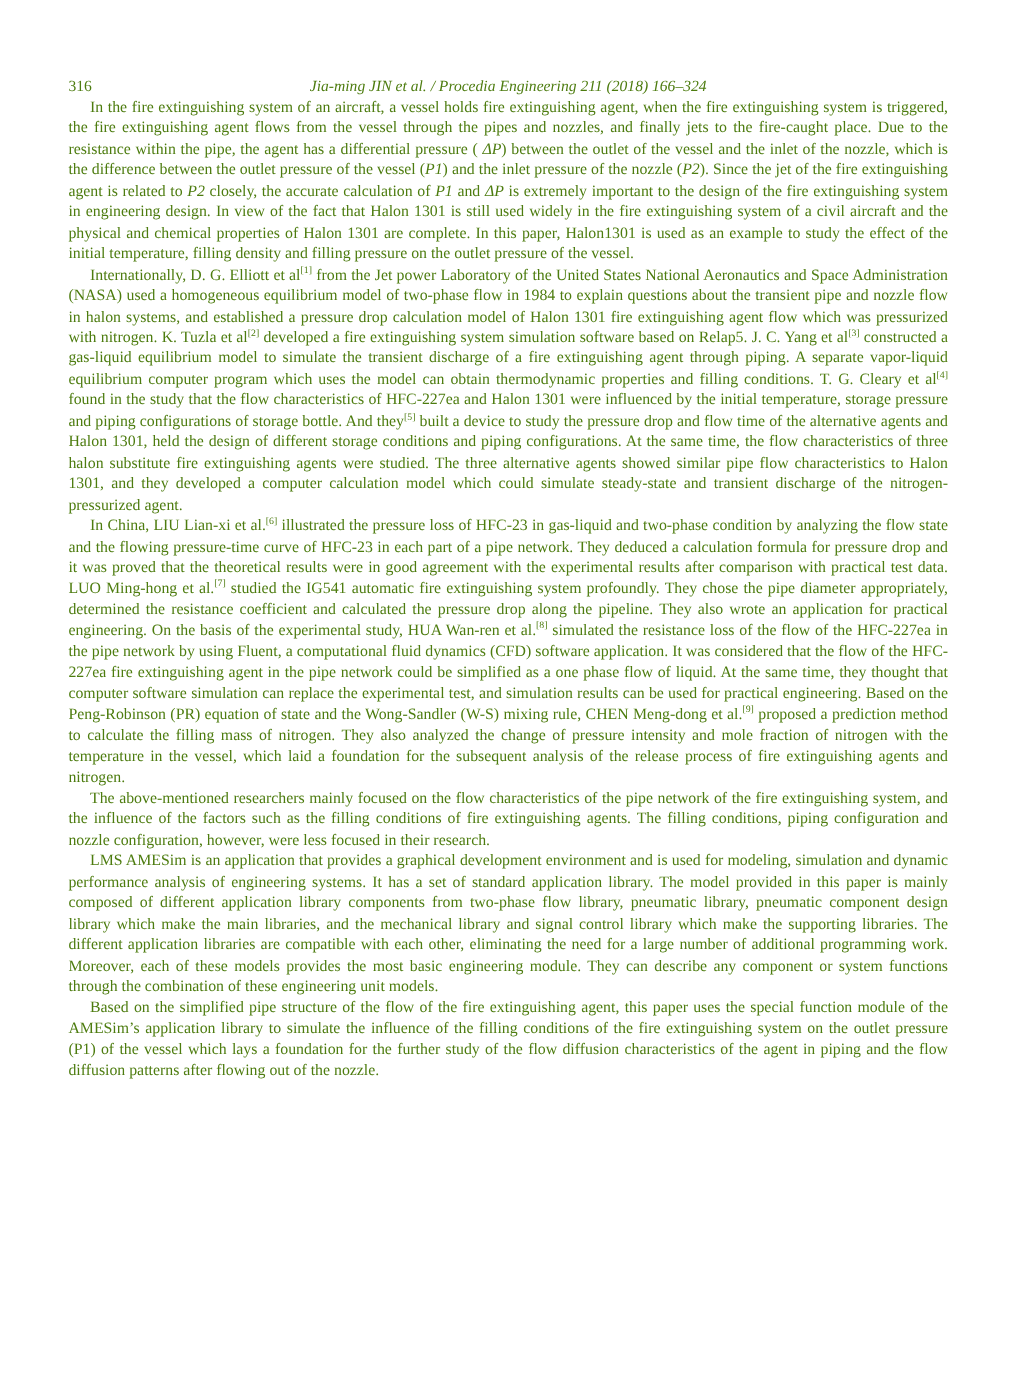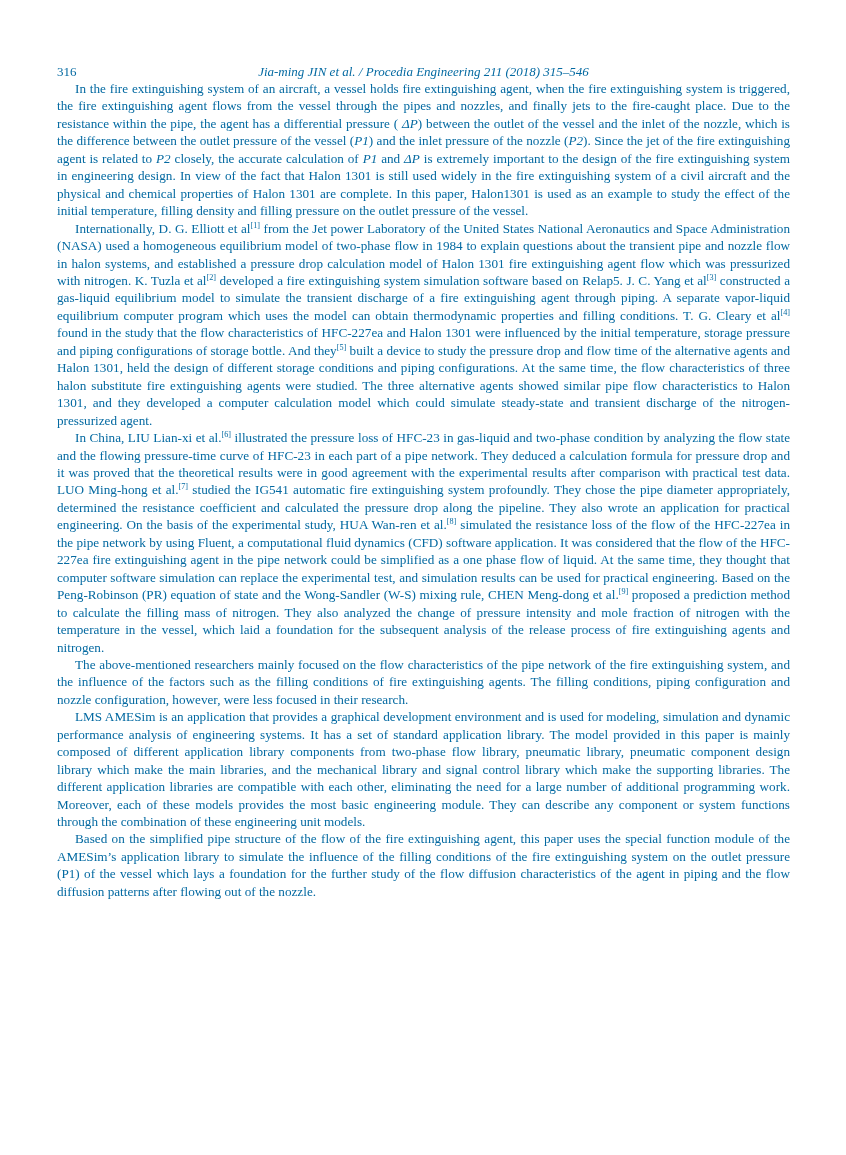--- a/index.html
+++ b/index.html
@@ -7,21 +7,21 @@
     padding: 0;
     background: #ffffff;
   }
   .page {
     position: relative;
     width: 846px;
     height: 1155px;
     background: #ffffff;
     overflow: hidden;
     font-family: "Liberation Serif", "DejaVu Serif", serif;
-    color: #0369a1;
+    color: #4d7c0f;
   }
   .content {
     margin-left: 57px;
     margin-right: 56px;
   }
   .running-head {
     position: relative;
     padding-top: 64px;
     font-size: 13px;
     line-height: 16px;
@@ -57,21 +57,21 @@
     letter-spacing: 0;
   }
 </style>
 </head>
 <body>
 
 <div class="page">
   <div class="content">
     <div class="running-head">
       <span class="page-number">316</span>
-      <div class="running-title">Jia-ming JIN et al. / Procedia Engineering 211 (2018) 315–546</div>
+      <div class="running-title">Jia-ming JIN et al. / Procedia Engineering 211 (2018) 166–324</div>
     </div>
     <div class="article-body">
         <p class="para"><span>In the fire extinguishing system of an aircraft, a vessel holds fire extinguishing agent, when the fire extinguishing system is triggered, the fire extinguishing agent flows from the vessel through the pipes and nozzles, and finally jets to the fire-caught place. Due to the resistance within the pipe, the agent has a differential pressure ( </span><i>ΔP</i><span>) between the outlet of the vessel and the inlet of the nozzle, which is the difference between the outlet pressure of the vessel (</span><i>P1</i><span>) and the inlet pressure of the nozzle (</span><i>P2</i><span>). Since the jet of the fire extinguishing agent is related to </span><i>P2</i><span> closely, the accurate calculation of </span><i>P1</i><span> and </span><i>ΔP</i><span> is extremely important to the design of the fire extinguishing system in engineering design. In view of the fact that Halon 1301 is still used widely in the fire extinguishing system of a civil aircraft and the physical and chemical properties of Halon 1301 are complete. In this paper, Halon1301 is used as an example to study the effect of the initial temperature, filling density and filling pressure on the outlet pressure of the vessel.</span></p>
         <p class="para"><span>Internationally, D. G. Elliott et al</span><sup>[1]</sup><span> from the Jet power Laboratory of the United States National Aeronautics and Space Administration (NASA) used a homogeneous equilibrium model of two-phase flow in 1984 to explain questions about the transient pipe and nozzle flow in halon systems, and established a pressure drop calculation model of Halon 1301 fire extinguishing agent flow which was pressurized with nitrogen. K. Tuzla et al</span><sup>[2]</sup><span> developed a fire extinguishing system simulation software based on Relap5. J. C. Yang et al</span><sup>[3]</sup><span> constructed a gas-liquid equilibrium model to simulate the transient discharge of a fire extinguishing agent through piping. A separate vapor-liquid equilibrium computer program which uses the model can obtain thermodynamic properties and filling conditions. T. G. Cleary et al</span><sup>[4]</sup><span> found in the study that the flow characteristics of HFC-227ea and Halon 1301 were influenced by the initial temperature, storage pressure and piping configurations of storage bottle. And they</span><sup>[5]</sup><span> built a device to study the pressure drop and flow time of the alternative agents and Halon 1301, held the design of different storage conditions and piping configurations. At the same time, the flow characteristics of three halon substitute fire extinguishing agents were studied. The three alternative agents showed similar pipe flow characteristics to Halon 1301, and they developed a computer calculation model which could simulate steady-state and transient discharge of the nitrogen-pressurized agent.</span></p>
         <p class="para"><span>In China, LIU Lian-xi et al.</span><sup>[6]</sup><span> illustrated the pressure loss of HFC-23 in gas-liquid and two-phase condition by analyzing the flow state and the flowing pressure-time curve of HFC-23 in each part of a pipe network. They deduced a calculation formula for pressure drop and it was proved that the theoretical results were in good agreement with the experimental results after comparison with practical test data. LUO Ming-hong et al.</span><sup>[7]</sup><span> studied the IG541 automatic fire extinguishing system profoundly. They chose the pipe diameter appropriately, determined the resistance coefficient and calculated the pressure drop along the pipeline. They also wrote an application for practical engineering. On the basis of the experimental study, HUA Wan-ren et al.</span><sup>[8]</sup><span> simulated the resistance loss of the flow of the HFC-227ea in the pipe network by using Fluent, a computational fluid dynamics (CFD) software application. It was considered that the flow of the HFC-227ea fire extinguishing agent in the pipe network could be simplified as a one phase flow of liquid. At the same time, they thought that computer software simulation can replace the experimental test, and simulation results can be used for practical engineering. Based on the Peng-Robinson (PR) equation of state and the Wong-Sandler (W-S) mixing rule, CHEN Meng-dong et al.</span><sup>[9]</sup><span> proposed a prediction method to calculate the filling mass of nitrogen. They also analyzed the change of pressure intensity and mole fraction of nitrogen with the temperature in the vessel, which laid a foundation for the subsequent analysis of the release process of fire extinguishing agents and nitrogen.</span></p>
         <p class="para"><span>The above-mentioned researchers mainly focused on the flow characteristics of the pipe network of the fire extinguishing system, and the influence of the factors such as the filling conditions of fire extinguishing agents. The filling conditions, piping configuration and nozzle configuration, however, were less focused in their research.</span></p>
         <p class="para"><span>LMS AMESim is an application that provides a graphical development environment and is used for modeling, simulation and dynamic performance analysis of engineering systems. It has a set of standard application library. The model provided in this paper is mainly composed of different application library components from two-phase flow library, pneumatic library, pneumatic component design library which make the main libraries, and the mechanical library and signal control library which make the supporting libraries. The different application libraries are compatible with each other, eliminating the need for a large number of additional programming work. Moreover, each of these models provides the most basic engineering module. They can describe any component or system functions through the combination of these engineering unit models.</span></p>
         <p class="para"><span>Based on the simplified pipe structure of the flow of the fire extinguishing agent, this paper uses the special function module of the AMESim’s application library to simulate the influence of the filling conditions of the fire extinguishing system on the outlet pressure (P1) of the vessel which lays a foundation for the further study of the flow diffusion characteristics of the agent in piping and the flow diffusion patterns after flowing out of the nozzle.</span></p>
       </div>
   </div>

